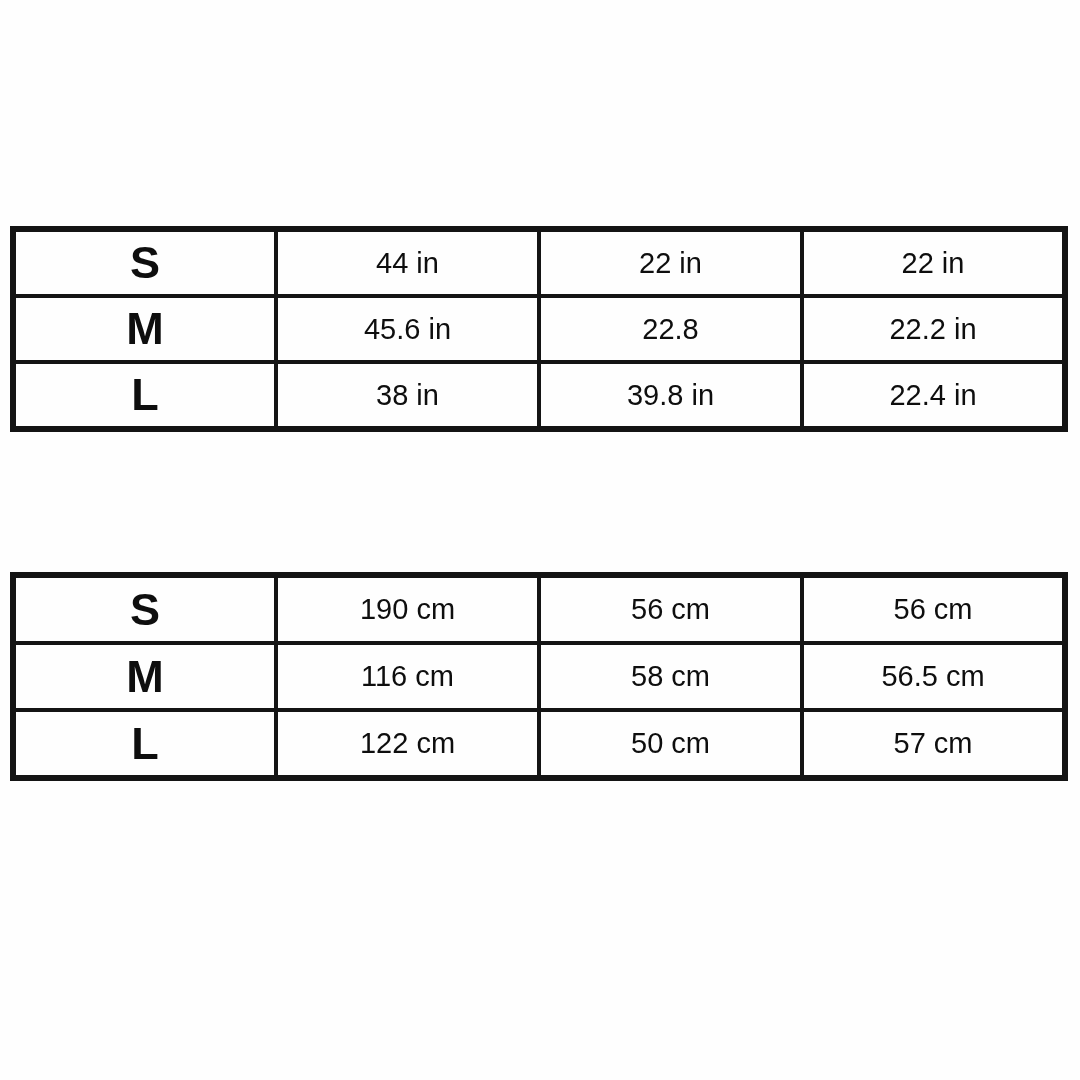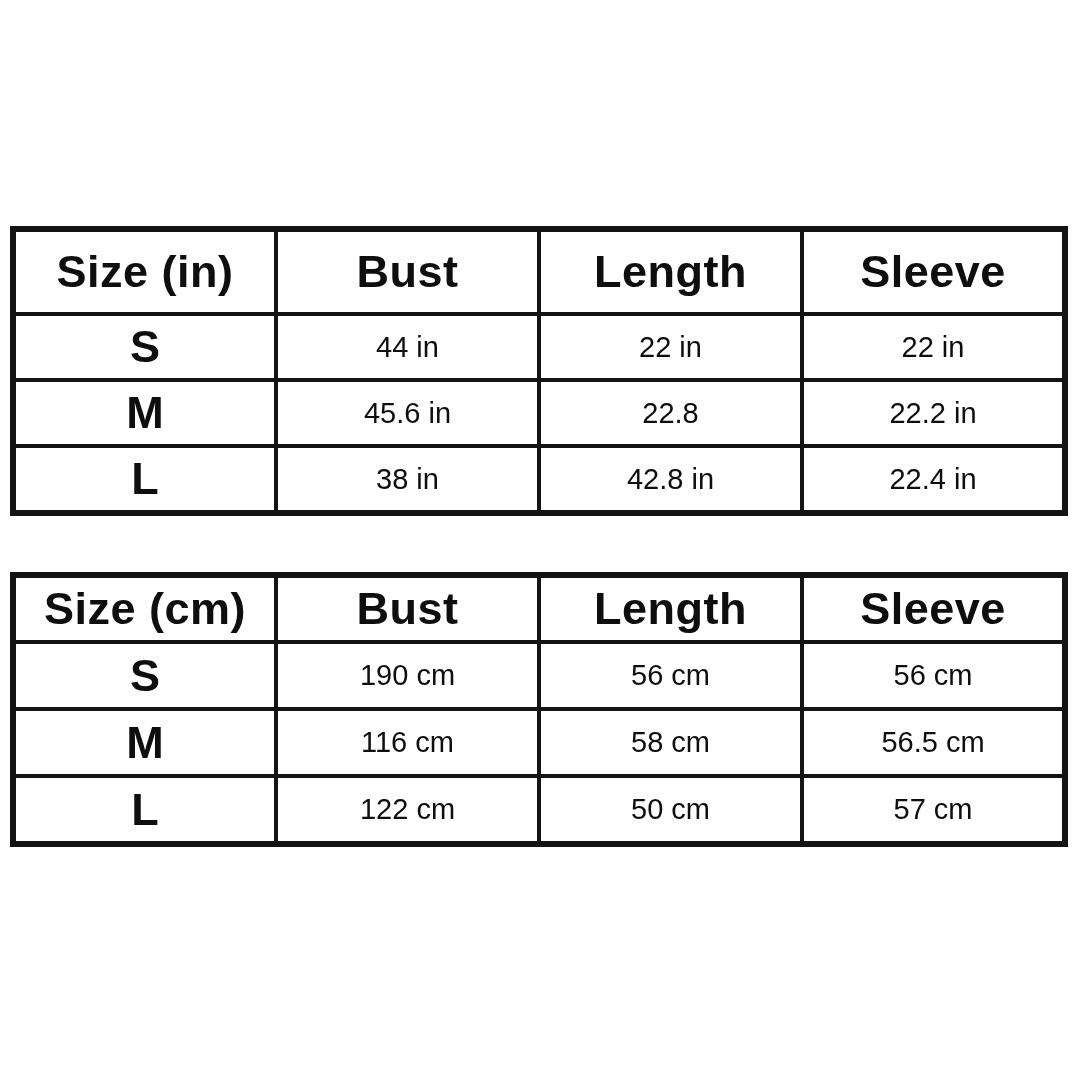--- a/index.html
+++ b/index.html
@@ -66,55 +66,43 @@
     padding: 0;
   }
 </style>
 </head>
 <body>
 
 <div class="canvas">
 
   <table class="size-chart" id="table-inches">
     <tbody>
-      <tr class="header-row">
-        <th class="hdr">Size (in)</th>
-        <th class="hdr">Bust</th>
-        <th class="hdr">Length</th>
-        <th class="hdr">Sleeve</th>
-      </tr>
       <tr class="data-row">
         <td class="size-cell">S</td>
         <td class="value-cell">44 in</td>
         <td class="value-cell">22 in</td>
         <td class="value-cell">22 in</td>
       </tr>
       <tr class="data-row">
         <td class="size-cell">M</td>
         <td class="value-cell">45.6 in</td>
         <td class="value-cell">22.8</td>
         <td class="value-cell">22.2 in</td>
       </tr>
       <tr class="data-row">
         <td class="size-cell">L</td>
         <td class="value-cell">38 in</td>
-        <td class="value-cell">42.8 in</td>
+        <td class="value-cell">39.8 in</td>
         <td class="value-cell">22.4 in</td>
       </tr>
     </tbody>
   </table>
 
   <table class="size-chart" id="table-cm">
     <tbody>
-      <tr class="header-row">
-        <th class="hdr">Size (cm)</th>
-        <th class="hdr">Bust</th>
-        <th class="hdr">Length</th>
-        <th class="hdr">Sleeve</th>
-      </tr>
       <tr class="data-row">
         <td class="size-cell">S</td>
         <td class="value-cell">190 cm</td>
         <td class="value-cell">56 cm</td>
         <td class="value-cell">56 cm</td>
       </tr>
       <tr class="data-row">
         <td class="size-cell">M</td>
         <td class="value-cell">116 cm</td>
         <td class="value-cell">58 cm</td>

